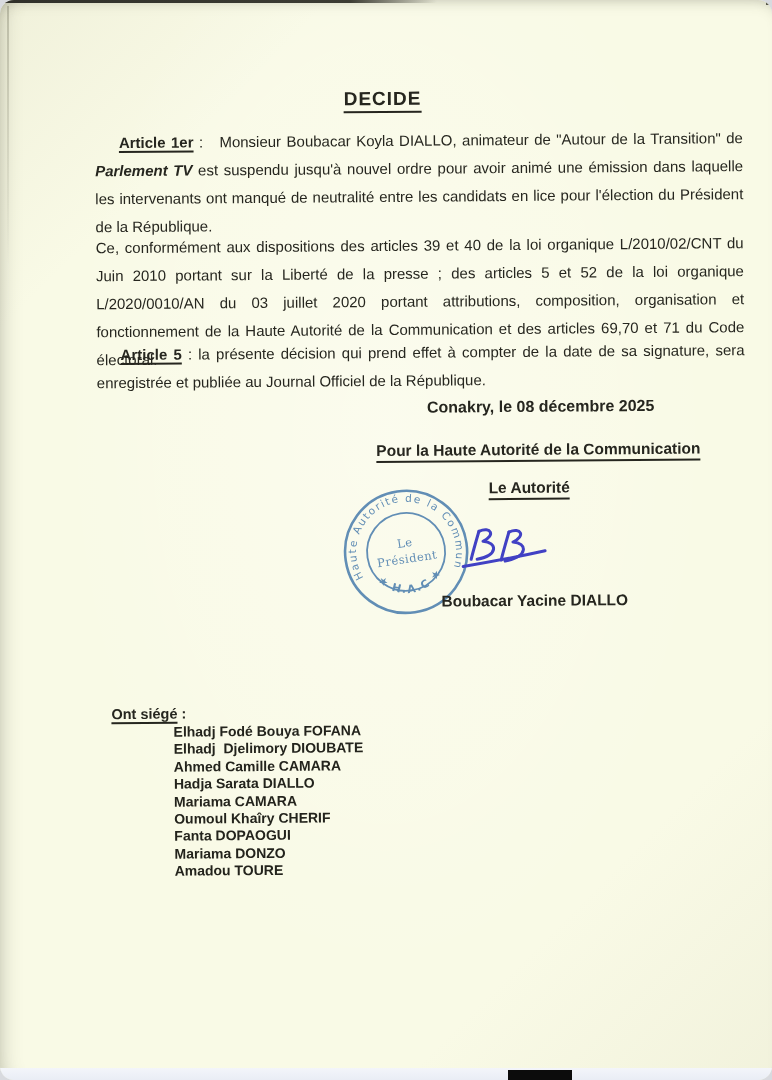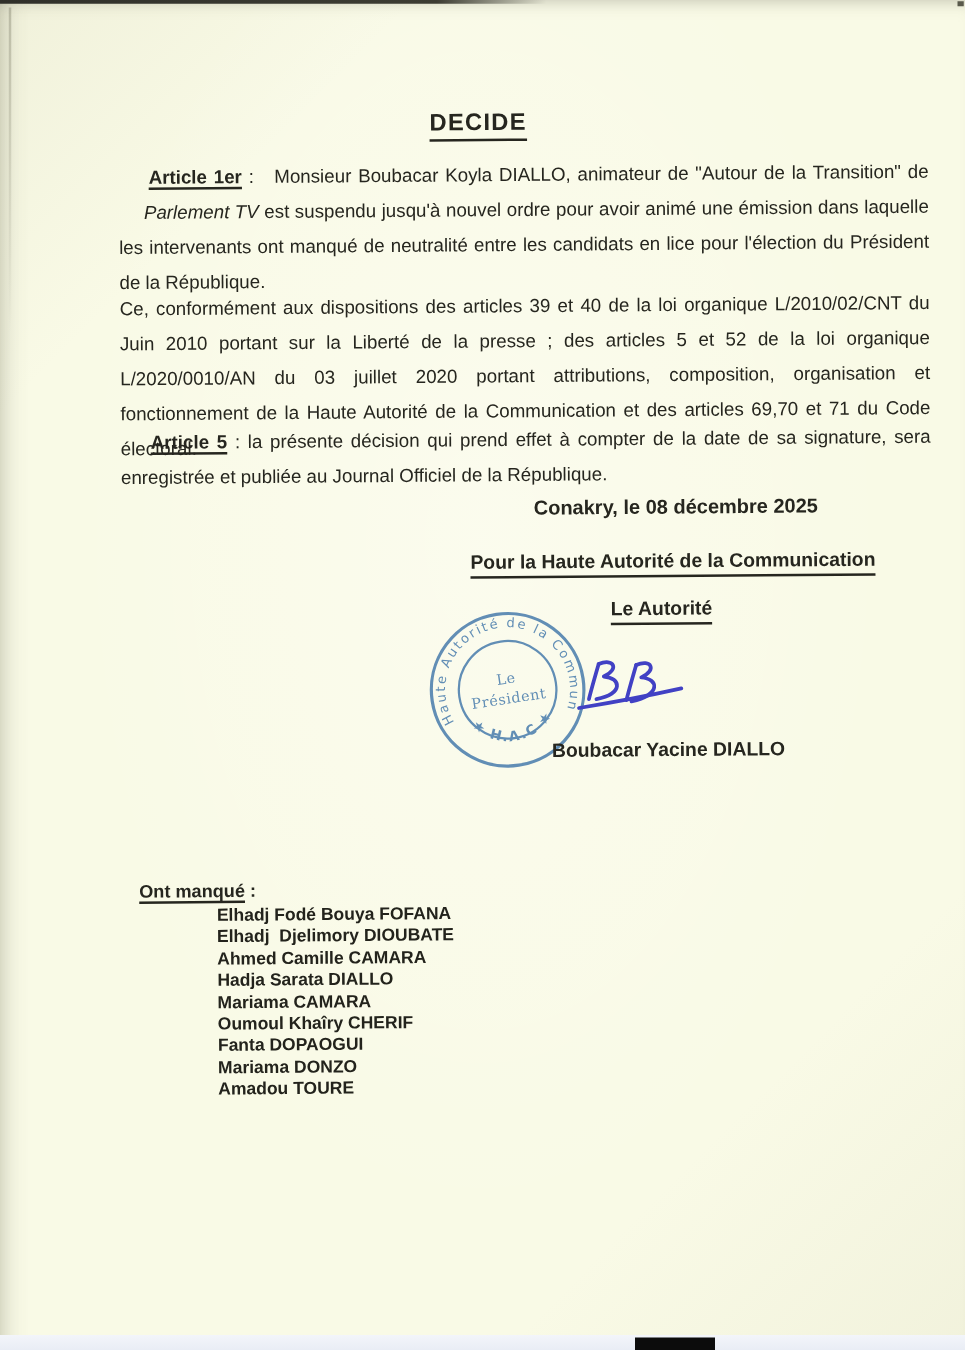--- a/index.html
+++ b/index.html
@@ -9,37 +9,38 @@
     margin:0 auto;
     background:#f9fae6;
     background-image:
       radial-gradient(ellipse at 50% 40%, rgba(255,255,252,0.35), rgba(0,0,0,0) 60%),
       linear-gradient(135deg, rgba(215,214,185,0.25) 0%, rgba(0,0,0,0) 18%),
       linear-gradient(315deg, rgba(215,214,185,0.22) 0%, rgba(0,0,0,0) 20%);
     box-shadow:inset 14px 0 22px -16px rgba(90,90,70,0.45), inset 0 12px 16px -14px rgba(90,90,70,0.4);
     overflow:hidden;
     font-family:"Liberation Sans", sans-serif;
     color:#26261f;
+    border-radius:14px;
   }
   .tilt{position:absolute;inset:0;transform:rotate(-0.45deg);transform-origin:50% 50%;}
   .scan-top-line{position:absolute;left:0;top:0;width:437px;height:3px;
     background:linear-gradient(to right,#30302a 0%,#3c3c33 80%,rgba(60,60,51,0) 100%);}
   .scan-corner-dot{position:absolute;right:1px;top:1px;width:5px;height:4px;background:#5a5a4c;}
   .scan-left-line{position:absolute;left:7px;top:6px;width:2px;height:260px;
     background:linear-gradient(to bottom, rgba(110,110,90,0.35), rgba(110,110,90,0));}
   .title{position:absolute;top:88px;left:0;width:100%;text-align:center;
     font-size:19px;font-weight:bold;letter-spacing:1px;}
   .title span{display:inline-block;border-bottom:2.5px solid #26261f;padding-bottom:1px;}
   .para{position:absolute;left:98px;width:648px;text-align:justify;
     font-size:15px;line-height:28px;margin:0;}
   .p1{top:127px;}
   .p2{top:232px;}
   .p3{top:339px;}
   .bu{font-weight:bold;text-decoration:underline;text-decoration-thickness:1.5px;text-underline-offset:3px;margin-left:24px;}
-  .bi{font-weight:normal;font-style:italic;margin-left:20px;}
+  .bi{font-weight:bold;font-style:italic;}
   .dateline{position:absolute;left:428px;top:399px;font-weight:bold;font-size:16px;}
   .authority{position:absolute;left:377px;top:442px;font-weight:bold;font-size:15.5px;
     border-bottom:2px solid #26261f;padding-bottom:1px;}
   .president-title{position:absolute;left:489px;top:480px;font-weight:bold;font-size:15.5px;
     border-bottom:2px solid #26261f;padding-bottom:1px;}
   .signer{position:absolute;left:441px;top:593px;font-weight:bold;font-size:15.5px;}
   .stamp{position:absolute;left:340px;top:486px;width:132px;height:132px;opacity:0.88;}
   .signature{position:absolute;left:459px;top:524px;width:92px;height:48px;}
   .ont-siege{position:absolute;left:110px;top:704px;font-weight:bold;font-size:14.5px;}
   .ont-siege .lbl{text-decoration:underline;text-decoration-thickness:1.5px;text-underline-offset:3px;}
@@ -96,21 +97,21 @@
         <path d="M 20 8 C 17 18, 14 28, 12 36"></path>
         <path d="M 20 8 C 32 3, 37 12, 24 18 C 38 19, 40 32, 18 36"></path>
         <path d="M 50 9 C 47 19, 44 29, 42 37"></path>
         <path d="M 50 9 C 62 4, 67 13, 54 19 C 68 20, 70 33, 46 38"></path>
         <path d="M 4 43 C 30 39, 58 34, 86 28"></path>
       </g>
     </svg>
 
     <div class="signer">Boubacar Yacine DIALLO</div>
 
-    <div class="ont-siege"><span class="lbl">Ont manqué</span><span> :</span></div>
+    <div class="ont-siege"><span class="lbl">Ont siégé</span><span> :</span></div>
 
     <div class="names">
         <div class="name">Elhadj Fodé Bouya FOFANA</div>
         <div class="name">Elhadj  Djelimory DIOUBATE</div>
         <div class="name">Ahmed Camille CAMARA</div>
         <div class="name">Hadja Sarata DIALLO</div>
         <div class="name">Mariama CAMARA</div>
         <div class="name">Oumoul Khaîry CHERIF</div>
         <div class="name">Fanta DOPAOGUI</div>
         <div class="name">Mariama DONZO</div>

